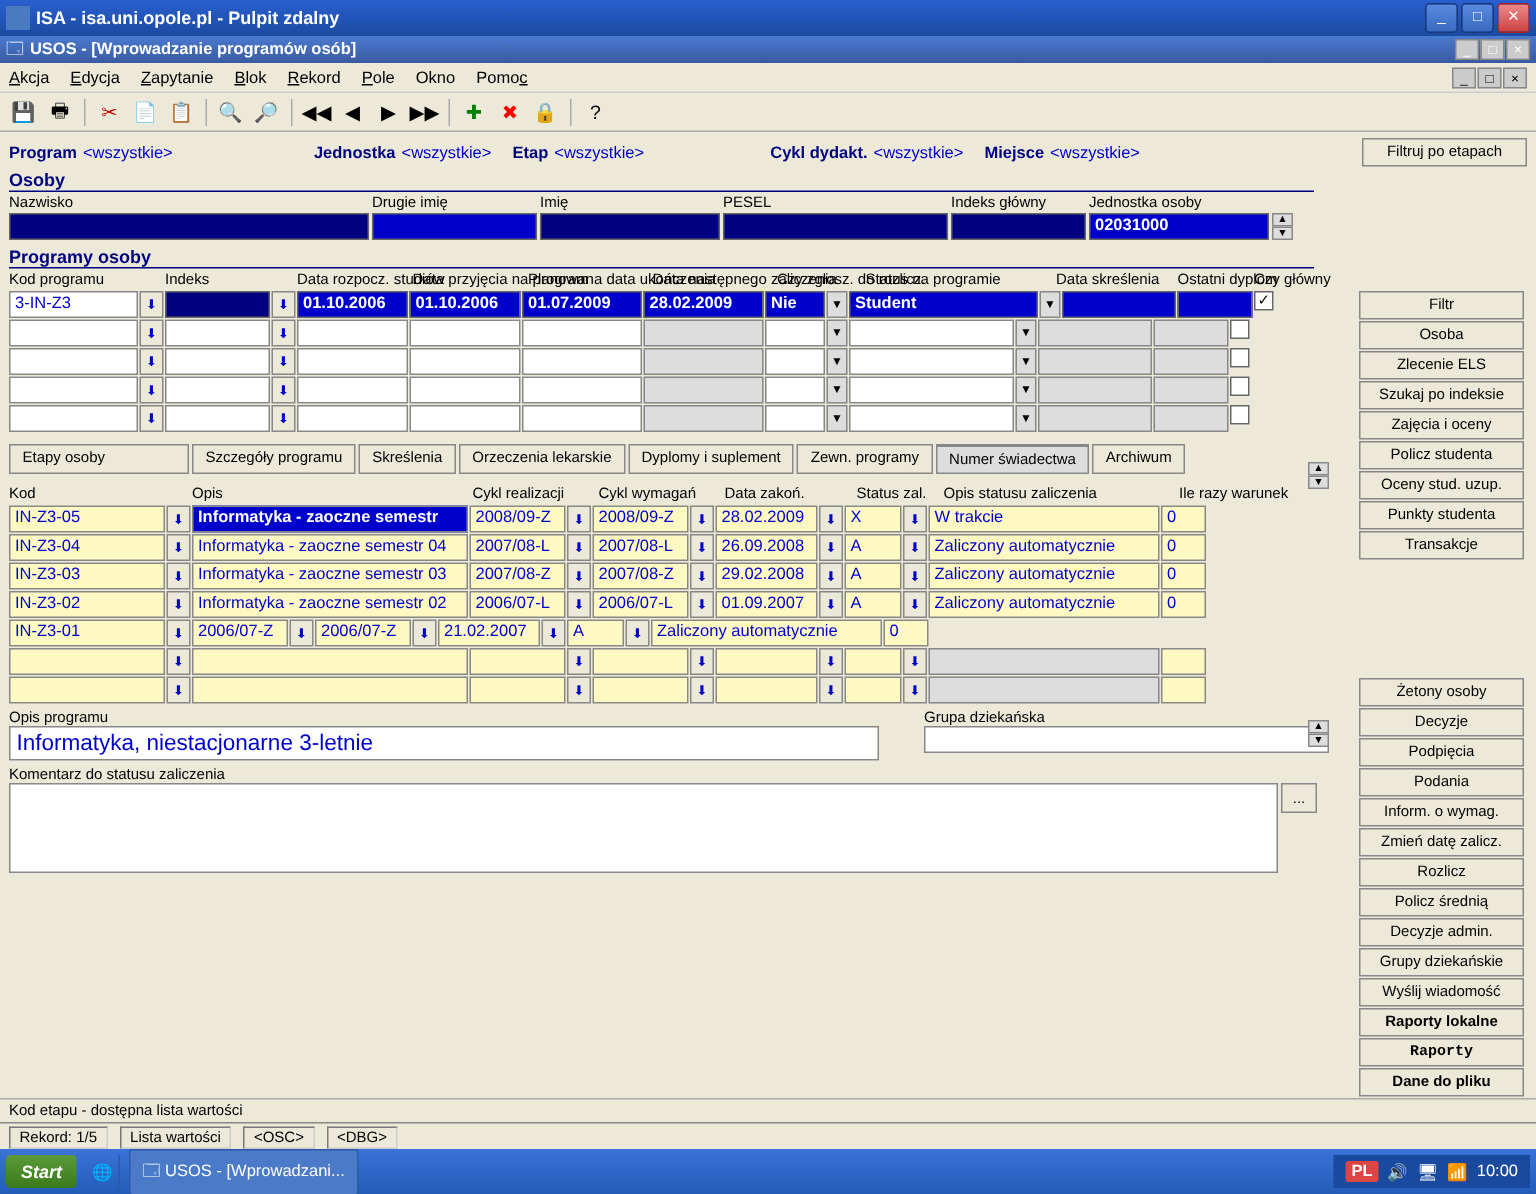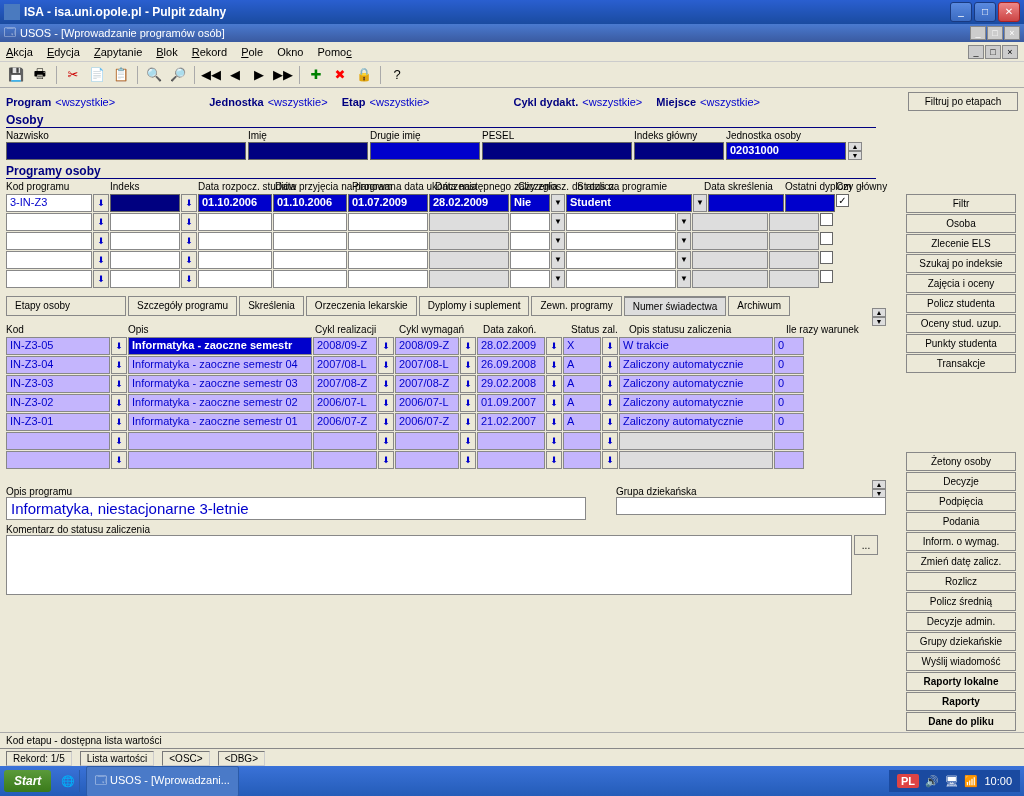--- a/index.html
+++ b/index.html
@@ -6,21 +6,21 @@
   body { background: #3a6ea5; width: 1024px; height: 796px; overflow: hidden; font-size: 11px; }
   
   .titlebar { background: linear-gradient(to bottom, #2a5fd0, #1a4ba0); height: 24px; display: flex; align-items: center; padding: 0 4px; color: white; }
   .titlebar-icon { width: 16px; height: 16px; background: #4a7abf; margin-right: 4px; }
   .titlebar-text { flex: 1; font-weight: bold; font-size: 12px; }
   .titlebar-btns { display: flex; gap: 2px; }
   .titlebar-btn { width: 22px; height: 20px; background: linear-gradient(to bottom, #5a8ae0, #3a6ac0); border: 1px solid #1a3a80; border-radius: 3px; color: white; text-align: center; font-size: 10px; line-height: 18px; }
   .titlebar-btn.close { background: linear-gradient(to bottom, #e88, #c44); border-color: #a22; }
   
   .mdi-titlebar { background: linear-gradient(to bottom, #4a7ad0, #3a5aa0); height: 18px; display: flex; align-items: center; padding: 0 4px; color: white; font-size: 11px; }
-  .mdi-titlebar-text { flex: 1; font-weight: normal; }
+  .mdi-titlebar-text { flex: 1; font-weight: bold; }
   .mdi-btns { display: flex; gap: 1px; }
   .mdi-btn { width: 16px; height: 14px; background: #ccc; border: 1px solid #888; text-align: center; font-size: 9px; line-height: 12px; }
   
   .menubar { background: #ece9d8; height: 20px; display: flex; align-items: center; padding: 0 6px; gap: 14px; border-bottom: 1px solid #ccc; }
   .menubar-item { font-size: 11px; }
   .menubar-item u { text-decoration: underline; }
   .menubar-right { margin-left: auto; display: flex; gap: 1px; }
   
   .toolbar { background: #ece9d8; height: 26px; display: flex; align-items: center; padding: 2px 6px; gap: 4px; border-bottom: 1px solid #aaa; }
   .toolbar-btn { width: 20px; height: 20px; display: flex; align-items: center; justify-content: center; font-size: 13px; }
@@ -45,21 +45,21 @@
   .down-btn { width: 16px; height: 18px; background: #ece9d8; border: 1px solid #888; text-align: center; font-size: 9px; line-height: 16px; color: #0000cc; cursor: pointer; }
   .combo-arrow { width: 14px; height: 18px; background: #ddd; border: 1px solid #888; text-align: center; font-size: 8px; line-height: 15px; }
   .prog-header { display: flex; gap: 1px; font-size: 10px; }
   .prog-row { display: flex; gap: 1px; margin-top: 1px; }
   
   .tabs-row { display: flex; gap: 2px; margin-top: 8px; }
   .tab-btn { background: #ece9d8; border: 1px solid #888; padding: 3px 8px; font-size: 10px; cursor: pointer; }
   .tab-btn.active { background: #ddd; border-top: 2px solid #888; }
   .etapy-header { display: flex; gap: 1px; font-size: 10px; }
   .etapy-row { display: flex; gap: 1px; margin-top: 1px; align-items: center; }
-  .etapy-field { background: #c4b5fd; height: 18px; padding: 1px 3px; border: 1px solid #888; font-size: 11px; color: #0000cc; overflow: hidden; white-space: nowrap; }
+  .etapy-field { background: #fef9c3; height: 18px; padding: 1px 3px; border: 1px solid #888; font-size: 11px; color: #0000cc; overflow: hidden; white-space: nowrap; }
   .etapy-field.sel { background: #0000cc; color: white; font-weight: bold; }
   
   .side-btns { position: absolute; right: 8px; top: 106px; width: 110px; display: flex; flex-direction: column; gap: 1px; }
   .side-btn { background: #ece9d8; border: 1px solid #888; padding: 3px 4px; font-size: 10px; text-align: center; cursor: pointer; }
   
   .side-btns2 { position: absolute; right: 8px; top: 364px; width: 110px; display: flex; flex-direction: column; gap: 1px; }
   
   .bottom-info { margin-top: 6px; font-size: 10px; }
   .info-field { background: white; border: 1px solid #888; padding: 2px 4px; color: #0000cc; font-size: 15px; }
   
@@ -153,27 +153,27 @@
     <span class="filter-value" style="width:70px;">&lt;wszystkie&gt;</span>
     <button class="side-btn" style="margin-left:auto; width:110px;">Filtruj po etapach</button>
   </div>
 
   <div class="section-title" style="width:870px;">Osoby</div>
   <div class="osoby-header" style="width:870px;">
     <div class="osoby-col" style="width:240px;">
       <div class="col-label">Nazwisko</div>
       <div class="field-dark"></div>
     </div>
+    <div class="osoby-col" style="width:110px;">
+      <div class="col-label">Drugie imię</div>
+      <div class="field-blue"></div>
+    </div>
     <div class="osoby-col" style="width:120px;">
       <div class="col-label">Imię</div>
       <div class="field-dark"></div>
-    </div>
-    <div class="osoby-col" style="width:110px;">
-      <div class="col-label">Drugie imię</div>
-      <div class="field-blue"></div>
     </div>
     <div class="osoby-col" style="width:150px;">
       <div class="col-label">PESEL</div>
       <div class="field-dark"></div>
     </div>
     <div class="osoby-col" style="width:90px;">
       <div class="col-label">Indeks główny</div>
       <div class="field-dark"></div>
     </div>
     <div class="osoby-col" style="width:120px;">
@@ -376,21 +376,20 @@
       <div class="etapy-field" style="width:68px;">01.09.2007</div>
       <div class="down-btn">⬇</div>
       <div class="etapy-field" style="width:38px;">A</div>
       <div class="down-btn">⬇</div>
       <div class="etapy-field" style="width:154px;">Zaliczony automatycznie</div>
       <div class="etapy-field" style="width:30px;">0</div>
     </div>
       <div class="etapy-row">
       <div class="etapy-field" style="width:104px;">IN-Z3-01</div>
       <div class="down-btn">⬇</div>
-      <div class="etapy-field" style="width:184px;">Informatyka - zaoczne semestr 01</div>
       <div class="etapy-field" style="width:64px;">2006/07-Z</div>
       <div class="down-btn">⬇</div>
       <div class="etapy-field" style="width:64px;">2006/07-Z</div>
       <div class="down-btn">⬇</div>
       <div class="etapy-field" style="width:68px;">21.02.2007</div>
       <div class="down-btn">⬇</div>
       <div class="etapy-field" style="width:38px;">A</div>
       <div class="down-btn">⬇</div>
       <div class="etapy-field" style="width:154px;">Zaliczony automatycznie</div>
       <div class="etapy-field" style="width:30px;">0</div>
@@ -420,21 +419,21 @@
       <div class="down-btn">⬇</div>
       <div class="etapy-field" style="width:68px;"></div>
       <div class="down-btn">⬇</div>
       <div class="etapy-field" style="width:38px;"></div>
       <div class="down-btn">⬇</div>
       <div class="etapy-field" style="width:154px; background:#ddd;"></div>
       <div class="etapy-field" style="width:30px;"></div>
     </div>
     </div>
 
-  <div class="bottom-info" style="width:880px; margin-top:17px;">
+  <div class="bottom-info" style="width:880px; margin-top:4px;">
     <div style="display:flex; gap:10px;">
       <div style="flex:1;">
         <div>Opis programu</div>
         <div class="info-field" style="width:580px;">Informatyka, niestacjonarne 3-letnie</div>
       </div>
       <div>
         <div>Grupa dziekańska</div>
         <div class="info-field" style="width:270px; height:18px;"></div>
       </div>
     </div>
@@ -465,21 +464,21 @@
     <button class="side-btn">Podpięcia</button>
     <button class="side-btn">Podania</button>
     <button class="side-btn">Inform. o wymag.</button>
     <button class="side-btn">Zmień datę zalicz.</button>
     <button class="side-btn">Rozlicz</button>
     <button class="side-btn">Policz średnią</button>
     <button class="side-btn">Decyzje admin.</button>
     <button class="side-btn">Grupy dziekańskie</button>
     <button class="side-btn">Wyślij wiadomość</button>
     <button class="side-btn" style="font-weight:bold;">Raporty lokalne</button>
-    <button class="side-btn" style="font-weight:bold;">Raporty</button>
+    <button class="side-btn" style="font-weight:bold;font-family:Liberation Mono, monospace;">Raporty</button>
     <button class="side-btn" style="font-weight:bold;">Dane do pliku</button>
   </div>
 
 <div style="position: absolute; left: 872px; top: 220px;">
       <div class="spinner">
         <div class="spin-btn">▲</div>
         <div class="spin-btn">▼</div>
       </div>
     </div>
     <div style="position: absolute; left: 872px; top: 392px;">

